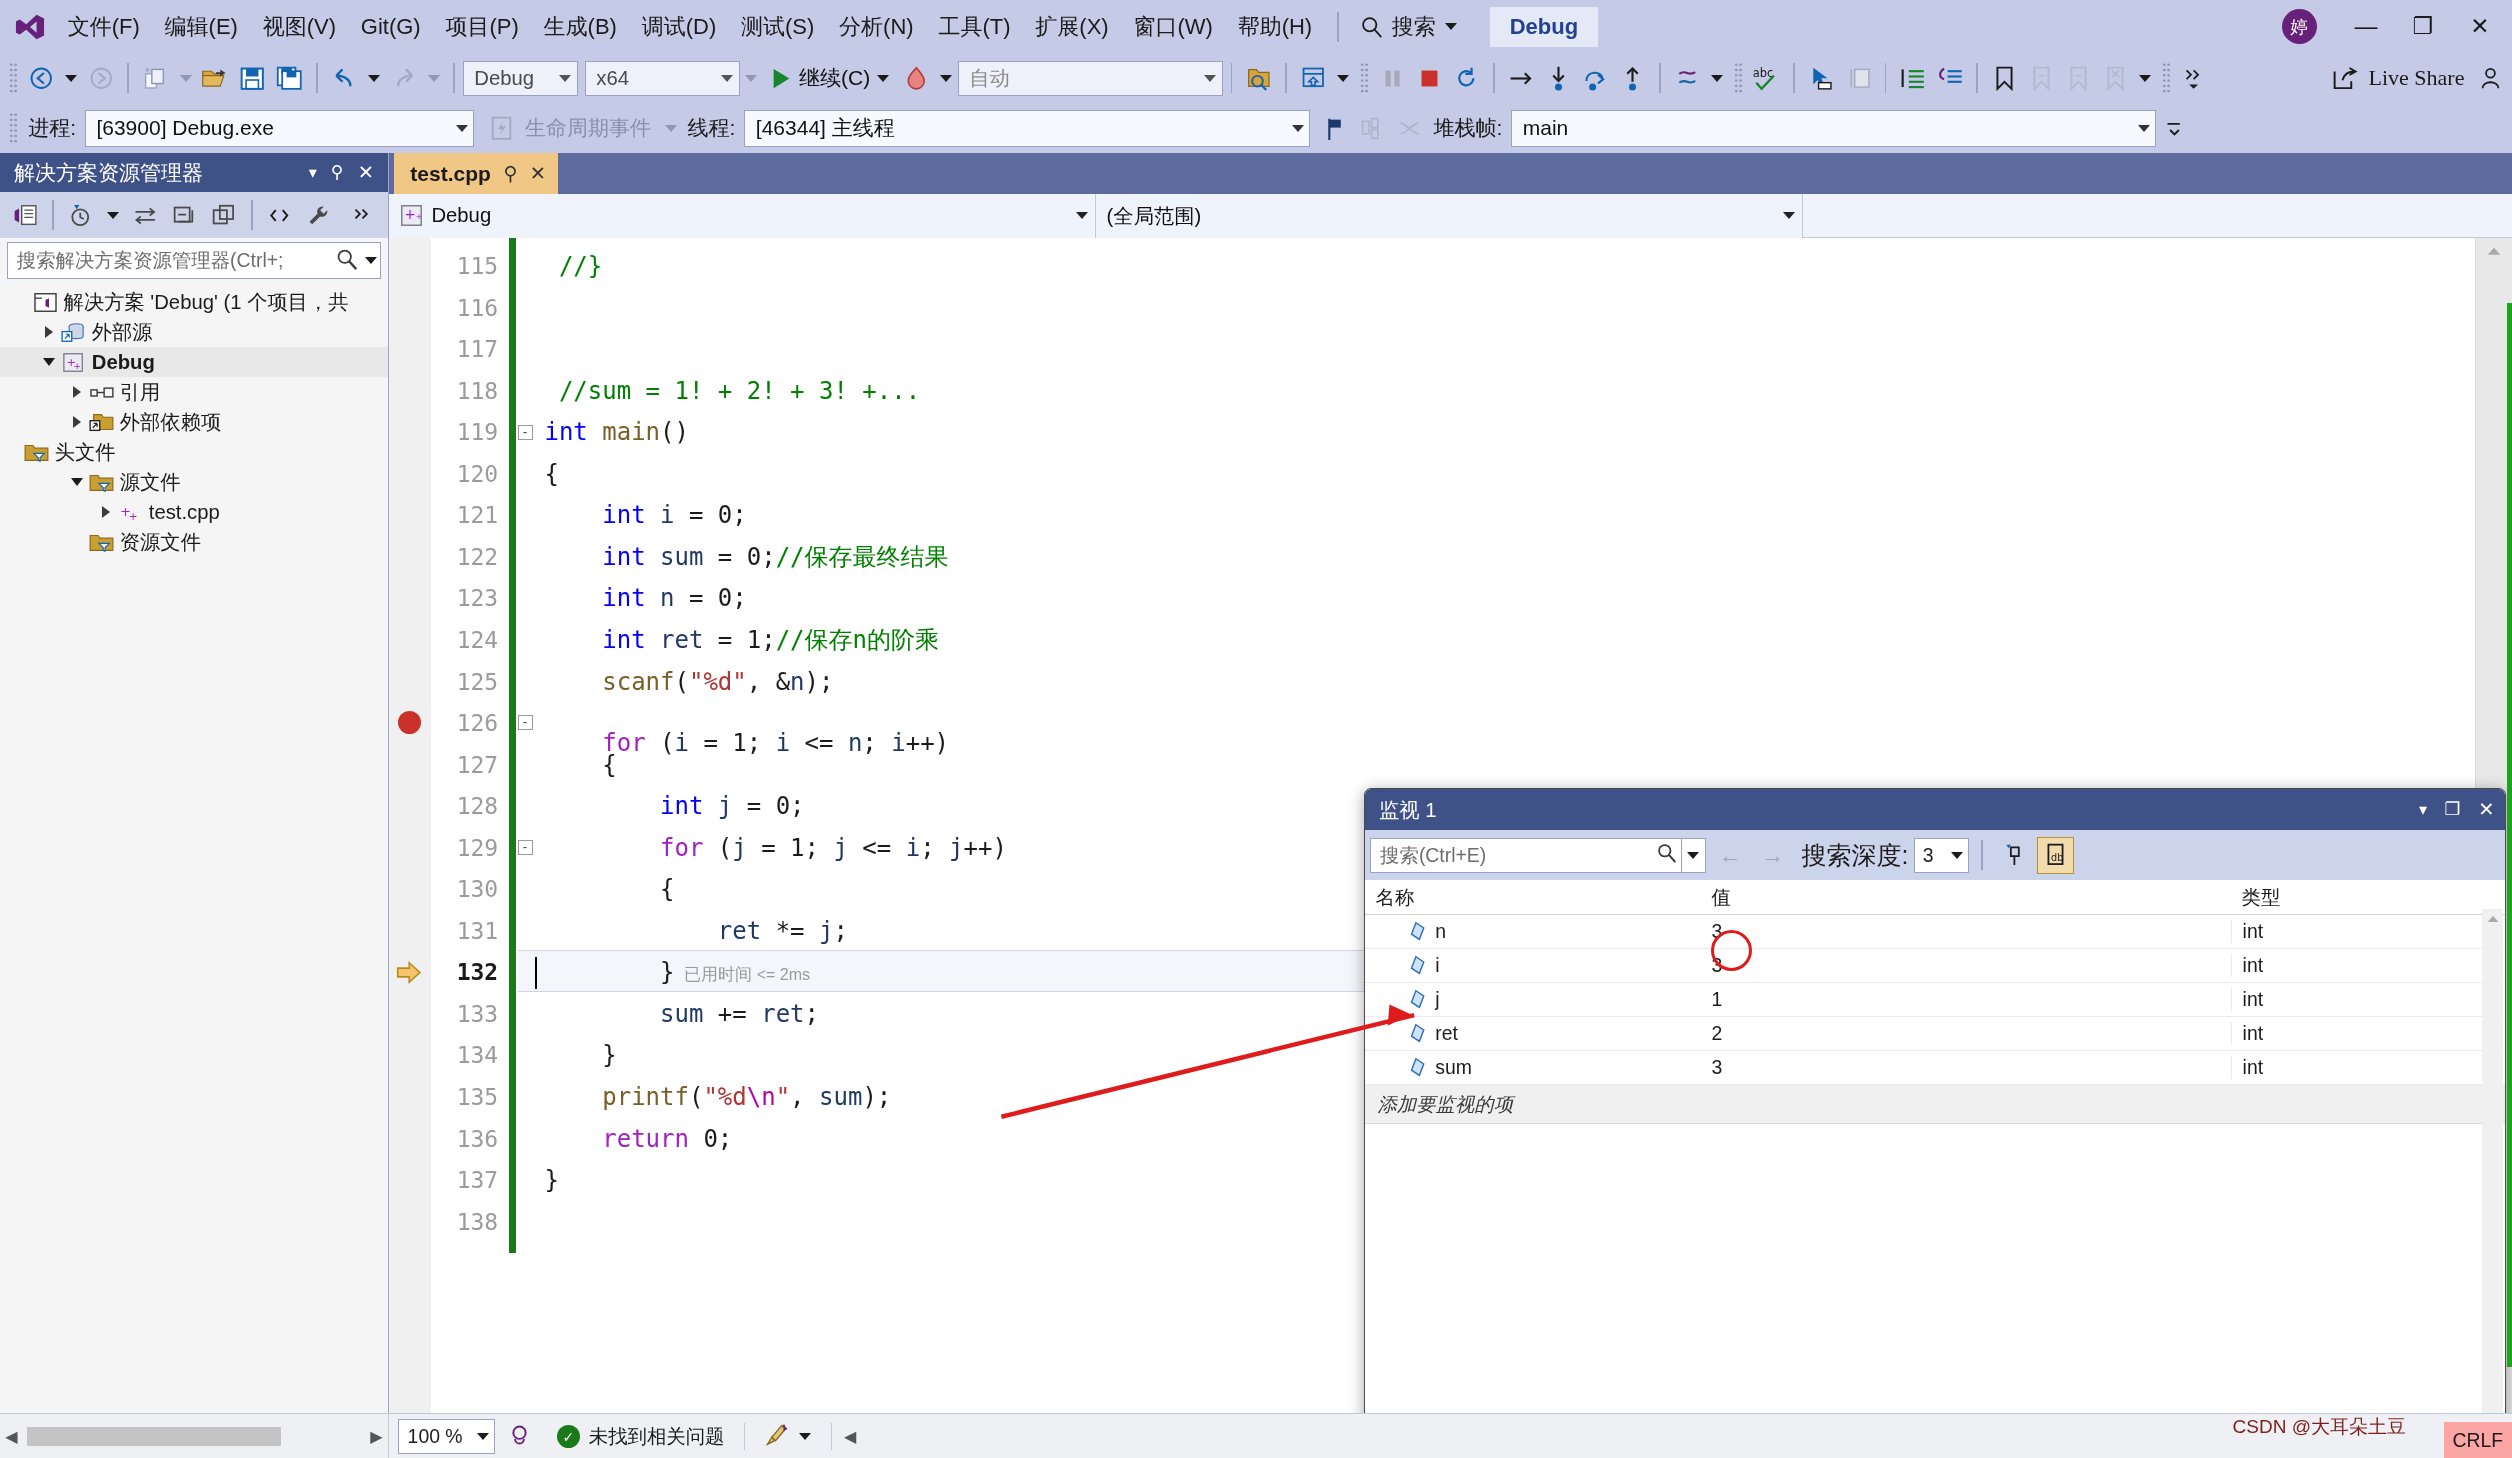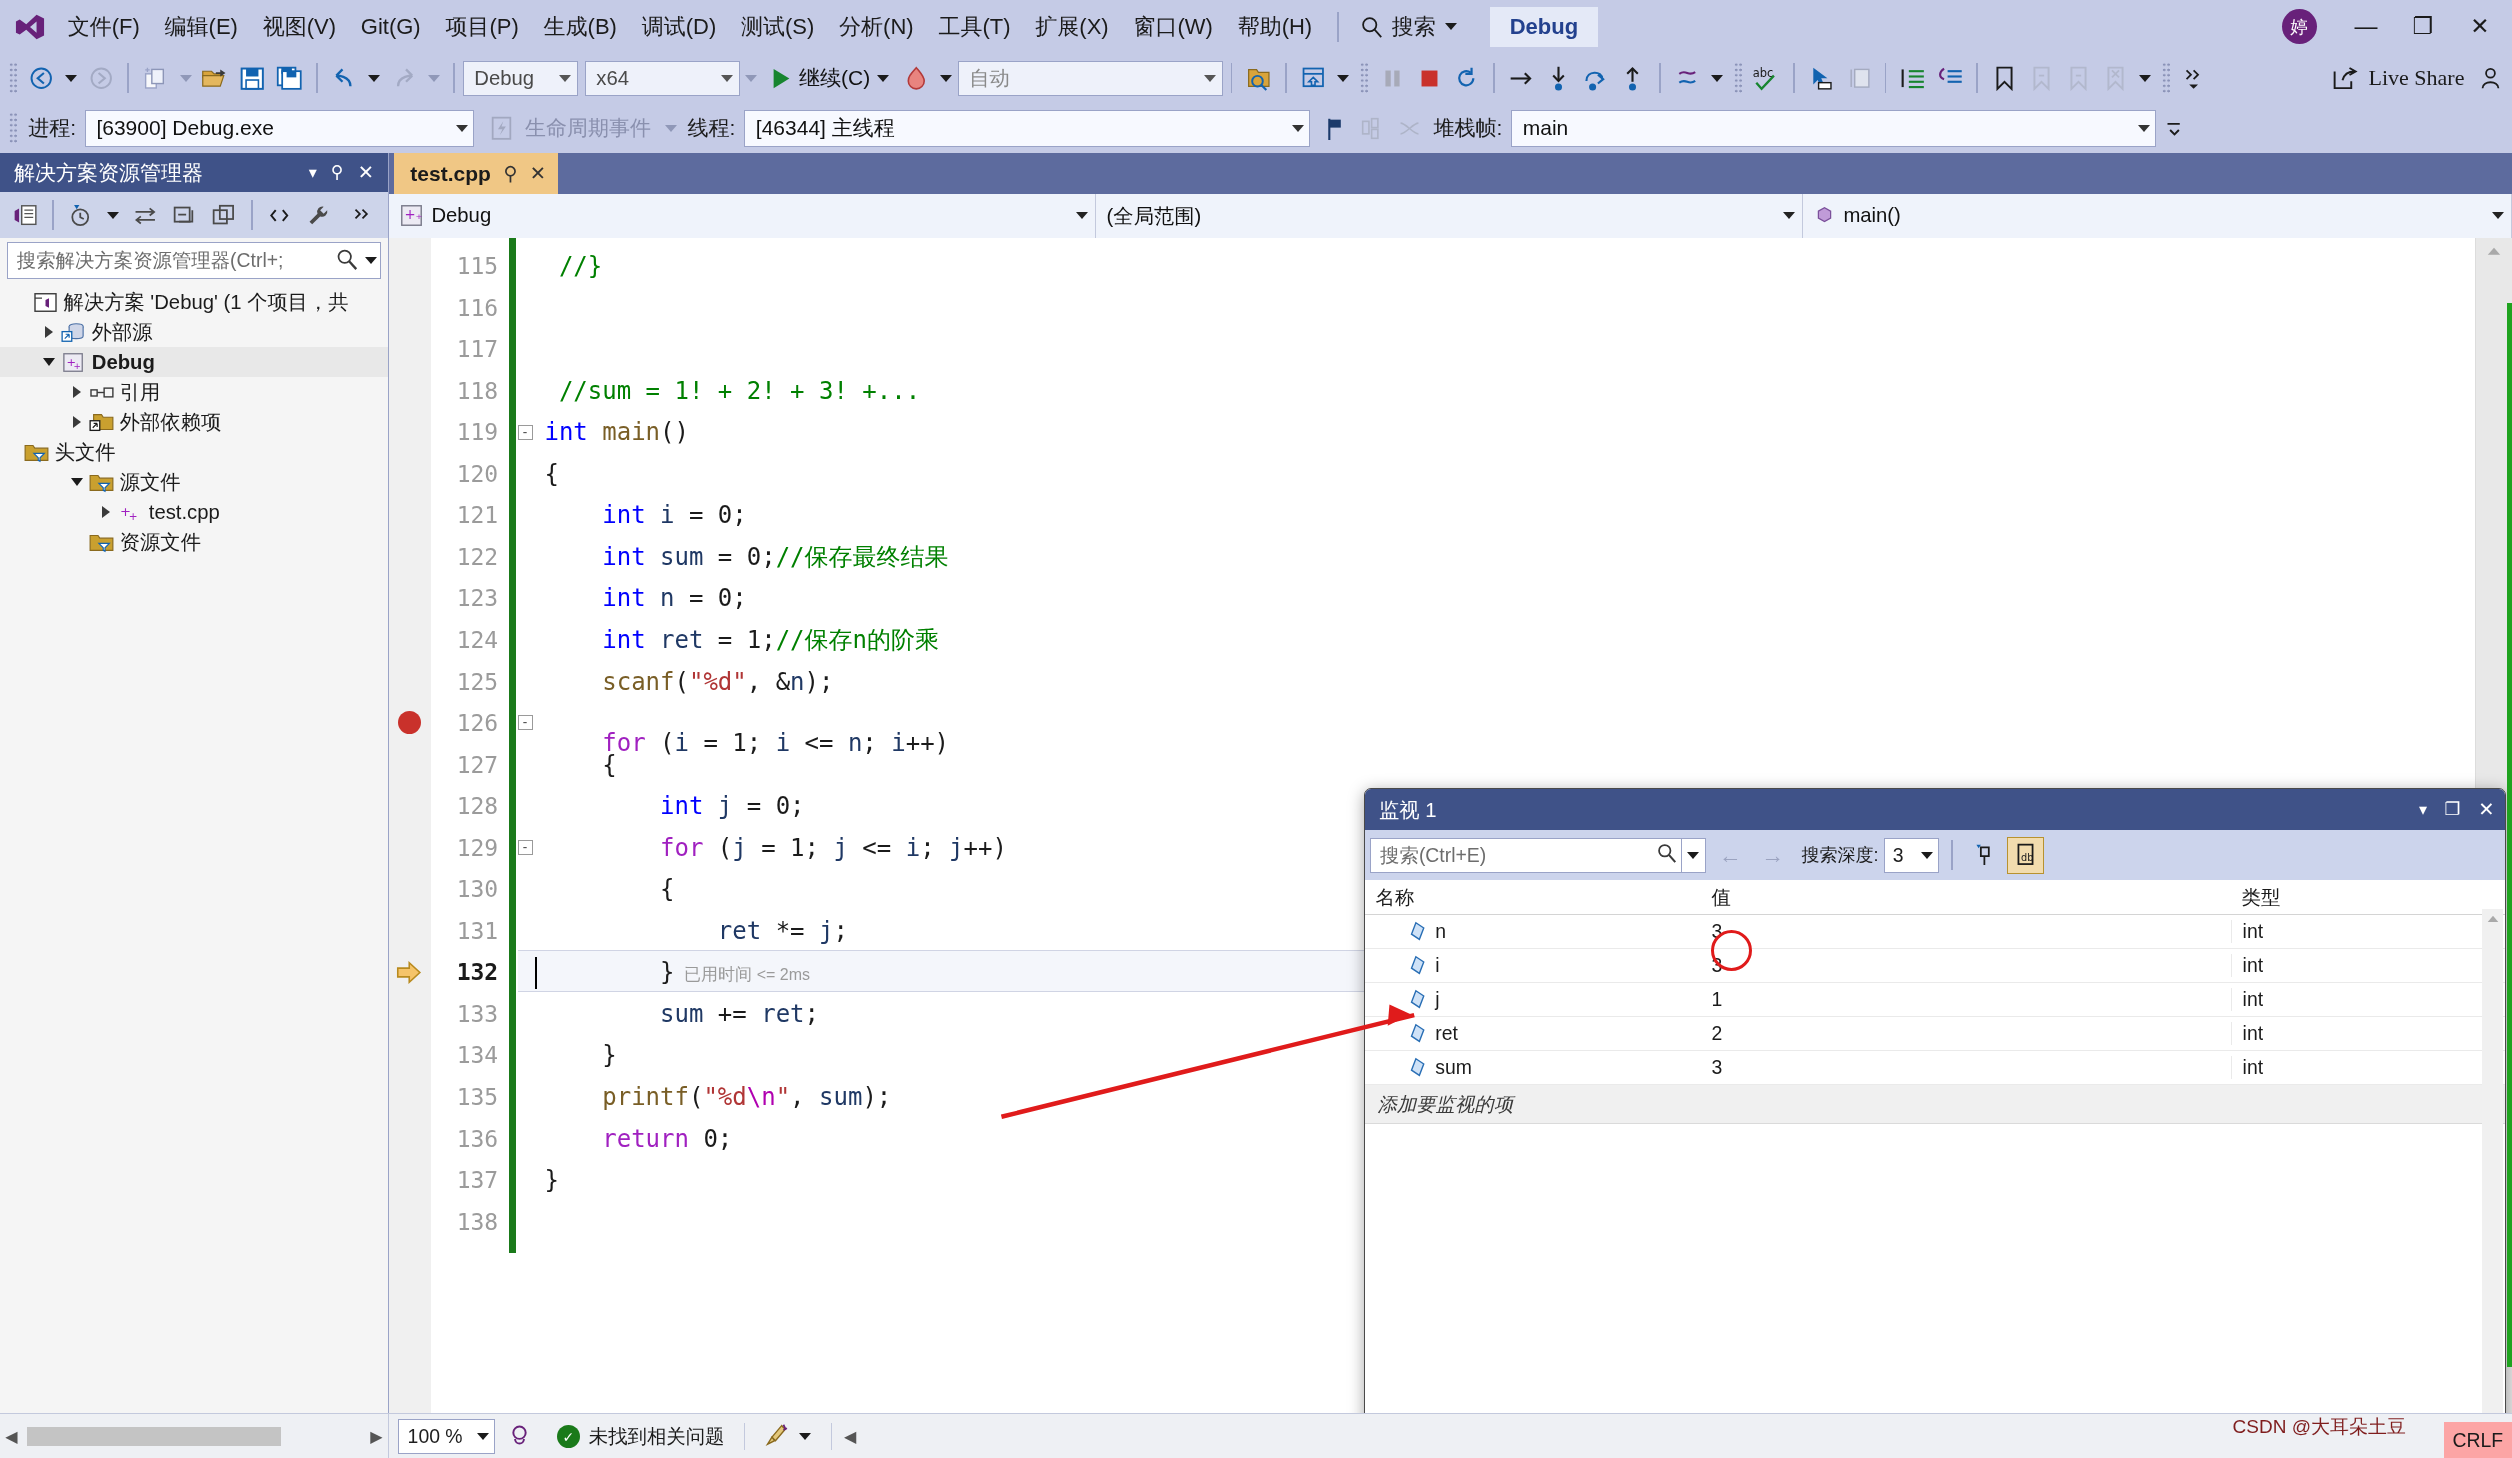--- a/index.html
+++ b/index.html
@@ -130,21 +130,21 @@
     box-shadow:0 3.5px 16px rgba(0,0,0,.35); display:flex; flex-direction:column; overflow:hidden;
   }
   .w-title { height:41px; background:#3f5288; color:#fff; display:flex; align-items:center; padding:0 10.6px 0 14px; font-size:20.3px; flex:0 0 41px;}
   .w-title .sp { margin-left:auto; display:flex; align-items:center; gap:17.7px; }
   .w-toolbar { height:50px; background:#ccd4ec; display:flex; align-items:center; padding:0 5.3px; gap:5.3px; flex:0 0 50px;}
   .w-search { width:336px; height:35px; background:#fff; border:0.9px solid #9aa3c7; display:flex; align-items:center;
               padding:0 1.8px 0 8.8px; font-size:19.4px; color:#6d6d6d;}
   .w-search .ph { flex:1 1 auto;}
   .w-search .dd { width:23px;height:34px; border-left:0.9px solid #9aa3c7; display:flex;align-items:center;justify-content:center;}
   .w-arrow { font-size:23px; color:#9ba3c0; padding:0 7px; }
-  .w-depthlabel { font-size:18px; color:#1b1b1b; margin-left:5.3px;}
+  .w-depthlabel { font-size:25px; color:#1b1b1b; margin-left:5.3px;}
   .w-depth { width:55px; height:35px; background:#fff; border:0.9px solid #9aa3c7; display:flex; align-items:center;
              justify-content:space-between; padding:0 4.4px 0 8px; font-size:19.4px;}
   .w-head { height:35px; background:#fff; display:flex; align-items:center; border-bottom:0.9px solid #d4d4d4; flex:0 0 35px; font-size:19.4px;}
   .w-head div { padding-left:10.6px; color:#1b1b1b;}
   .w-rows { background:#fff; flex:1 1 auto; overflow:hidden;}
   .w-row { height:34px; display:flex; align-items:center; border-bottom:0.9px solid #eaeaea; font-size:19.4px; color:#1b1b1b;}
   .w-c-name { width:336px; flex:0 0 336px; display:flex; align-items:center; padding-left:42px; gap:5.3px;}
   .w-c-val  { width:530px; flex:0 0 530px; padding-left:10.6px; position:relative;}
   .w-c-type { flex:1 1 auto; padding-left:10.6px; border-left:0.9px solid #eaeaea;}
   .w-add { height:39px; background:#f0f0f0; display:flex; align-items:center; padding-left:12.4px;
@@ -707,29 +707,20 @@
             <svg width="23" height="23" viewBox="0 0 26 26" style="font-size:23px">
                 <rect x="2" y="2" width="22" height="22" fill="#eceaf3" stroke="#7a7a8a" stroke-width="1.6"></rect>
                 <text x="5" y="17" font-size="15" fill="#a020c0" font-family="DejaVu Sans">+₊</text>
               </svg>
             <span>Debug</span>
           </span>
           <span class="ca"></span>
         </div>
         <div class="navcombo" style="width:707px">
           <span>(全局范围)</span>
-          <span class="ca"></span>
-        </div>
-        <div class="navcombo" style="flex:1 1 auto">
-          <span style="display:flex;align-items:center;gap:8.8px">
-            <svg width="21" height="21" viewBox="0 0 24 24">
-                <path d="M5 7 l7 -4 l7 4 v8 l-7 4 l-7 -4 z" fill="#c09bd8" stroke="#7a4f9a" stroke-width="1.4"></path>
-              </svg>
-            <span>main()</span>
-          </span>
           <span class="ca"></span>
         </div>
       </div>
 
       <div class="codearea">
         <div class="gutter-break" id="gutter-break">
             <div class="brk-dot" style="top: 473px;"></div>
             <div style="position: absolute; left: 7px; top: 723px;"><svg width="26.5" height="23" viewBox="0 0 30 26">
                 <path d="M2 8 h13 v-6 l12 11 l-12 11 v-6 h-13 z" fill="#f5c46a" stroke="#b88a1e" stroke-width="1.8"></path>
               </svg></div>

